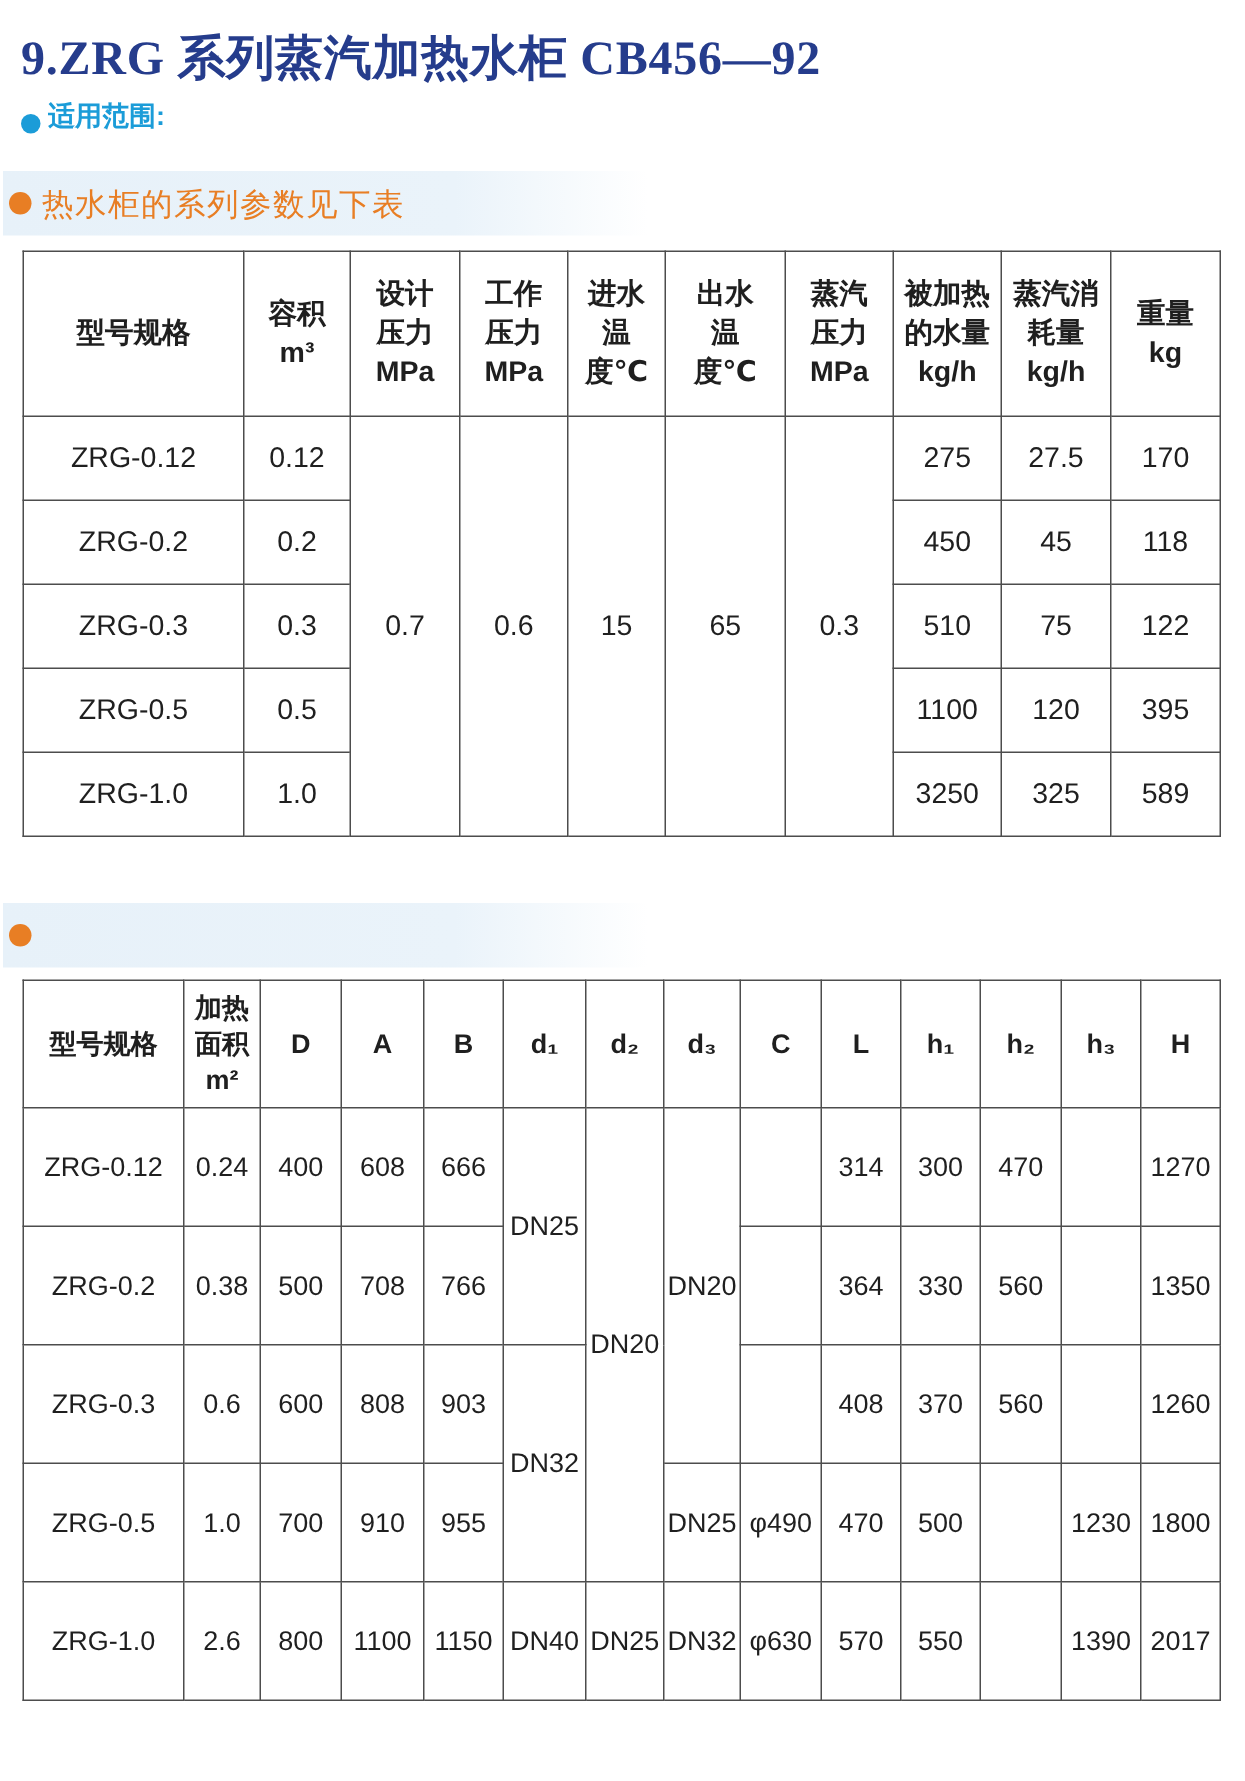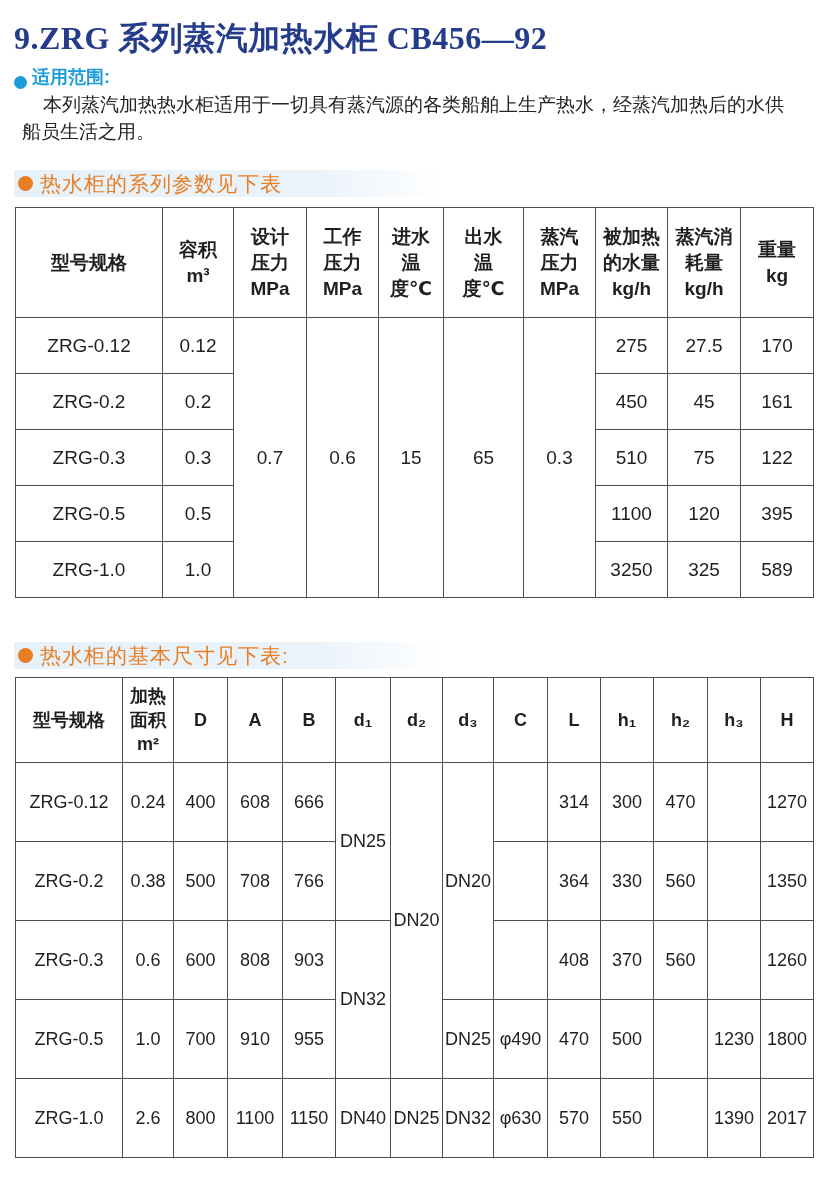--- a/index.html
+++ b/index.html
@@ -15,21 +15,21 @@
   .scope-line{margin:7px 0 0 14px;display:flex;align-items:flex-end;height:26px;}
   .bullet{display:inline-block;border-radius:50%;flex:0 0 auto;}
   .bullet.blue{width:13px;height:13px;background:#1b9cd8;margin-right:5px;}
   .bullet.orange{width:15px;height:15px;background:#e87e24;margin-right:7px;}
   .scope-label{font-weight:bold;font-size:18px;color:#1b9cd8;}
   .scope-body{
     margin:2px 16px 0 22px;font-size:19px;line-height:27px;color:#242424;
     text-indent:21px;white-space:pre-line;
   }
   .section-bar{
-    margin-left:14px;margin-top:25px;height:27px;width:430px;
+    margin-left:2px;margin-top:25px;height:43px;width:430px;
     display:flex;align-items:center;padding-left:4px;box-sizing:border-box;
     background:linear-gradient(to right,#e7f1f9 0%,#eaf3fa 70%,rgba(255,255,255,0) 100%);
   }
   .section-bar.second{margin-top:44px;}
   .section-label{font-size:21px;color:#e87e24;letter-spacing:1px;}
   table{
     border-collapse:collapse;table-layout:fixed;margin-left:15px;width:798px;
     background:#fff;
   }
   .t1{margin-top:10px;}
@@ -53,22 +53,20 @@
 
 <div class="page">
 
   <h1 class="title">9.ZRG 系列蒸汽加热水柜 CB456—92</h1>
 
   <div class="scope-line">
     <span class="bullet blue"></span>
     <span class="scope-label">适用范围:</span>
   </div>
 
-  <p class="scope-body">本列蒸汽加热热水柜适用于一切具有蒸汽源的各类船舶上生产热水，经蒸汽加热后的水供
-船员生活之用。</p>
 
   <div class="section-bar">
     <span class="bullet orange"></span>
     <span class="section-label">热水柜的系列参数见下表</span>
   </div>
 
   <table class="t1">
     <colgroup>
       <col style="width:147px">
         <col style="width:71px">
@@ -122,21 +120,21 @@
         <td rowspan="5">0.3</td>
         <td>275</td>
         <td>27.5</td>
         <td>170</td>
       </tr>
       <tr>
         <td>ZRG-0.2</td>
         <td>0.2</td>
         <td>450</td>
         <td>45</td>
-        <td>161</td>
+        <td>118</td>
       </tr>
       <tr>
         <td>ZRG-0.3</td>
         <td>0.3</td>
         <td>510</td>
         <td>75</td>
         <td>122</td>
       </tr>
       <tr>
         <td>ZRG-0.5</td>
@@ -150,21 +148,20 @@
         <td>1.0</td>
         <td>3250</td>
         <td>325</td>
         <td>589</td>
       </tr>
     </tbody>
   </table>
 
   <div class="section-bar second">
     <span class="bullet orange"></span>
-    <span class="section-label">热水柜的基本尺寸见下表:</span>
   </div>
 
   <table class="t2">
     <colgroup>
       <col style="width:107px">
         <col style="width:51px">
         <col style="width:54px">
         <col style="width:55px">
         <col style="width:53px">
       <col style="width:55px">

